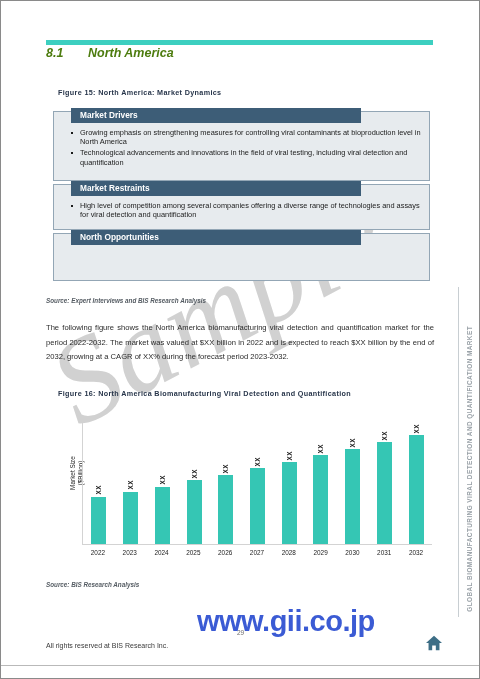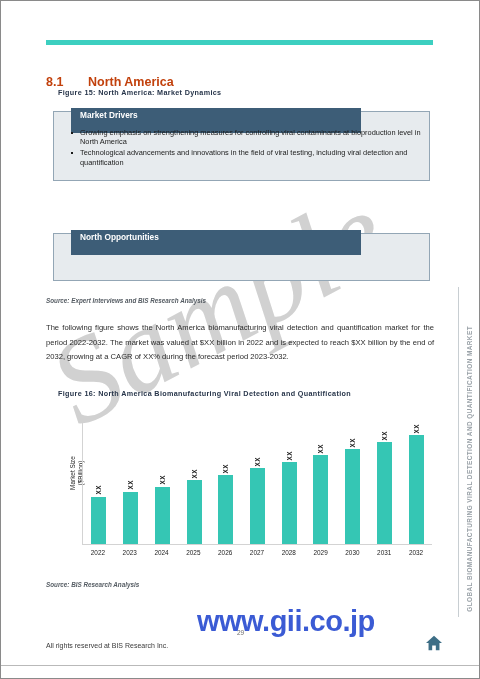--- a/index.html
+++ b/index.html
@@ -48,26 +48,27 @@
     width: 387px;
     height: 5px;
     background: #3ccfc0;
     z-index: 2;
   }
 
   
   .section-head {
     position: absolute;
     left: 45px;
-    top: 74px;
+    top: 45px;
     font-size: 12.5px;
     font-weight: bold;
-    color: #c2410c;
+    color: #4d7c0f;
     z-index: 4;
     white-space: nowrap;
+    font-style: italic;
   }
   .section-head .num { display: inline-block; width: 42px; }
 
   .fig-caption {
     position: absolute;
     font-size: 7.2px;
     font-weight: bold;
     color: #27354a;
     letter-spacing: .35px;
     z-index: 4;
@@ -89,21 +90,21 @@
     z-index: 4;
   }
   #box-drivers { top: 110px; height: 70px; }
   #box-restraints { top: 183px; height: 46px; }
   #box-opportunities { top: 232px; height: 48px; }
 
   .dyn-head {
     position: absolute;
     left: 17px;
     top: -4px;
-    height: 25px;
+    height: 15px;
     background: #3d5d77;
     color: #ffffff;
     font-size: 8.3px;
     font-weight: bold;
     line-height: 15px;
     padding: 0 10px 0 9px;
     white-space: nowrap;
     box-sizing: border-box;
   }
   #box-drivers .dyn-head { width: 290px; }
@@ -321,20 +322,26 @@
   <div class="fig-caption" id="fig15-caption">Figure 15: North America: Market Dynamics</div>
 
   <div class="dyn-box" id="box-drivers">
     <div class="dyn-head">Market Drivers</div>
     <ul class="dyn-list">
       <li>Growing emphasis on strengthening measures for controlling viral contaminants at bioproduction level in North America</li>
       <li>Technological advancements and innovations in the field of viral testing, including viral detection and quantification</li>
     </ul>
   </div>
 
+  <div class="dyn-box" id="box-restraints">
+    <div class="dyn-head">Market Restraints</div>
+    <ul class="dyn-list">
+      <li>High level of competition among several companies offering a diverse range of technologies and assays for viral detection and quantification</li>
+    </ul>
+  </div>
 
   <div class="dyn-box" id="box-opportunities">
     <div class="dyn-head">North Opportunities</div>
   </div>
 
   <div class="source-note" id="src-1">Source: Expert Interviews and BIS Research Analysis</div>
 
   <div class="body-par">The following figure shows the North America biomanufacturing viral detection and quantification market for the period 2022-2032. The market was valued at $XX billion in 2022 and is expected to reach $XX billion by the end of 2032, growing at a CAGR of XX% during the forecast period 2023-2032.</div>
 
   <div class="fig-caption" id="fig16-caption">

